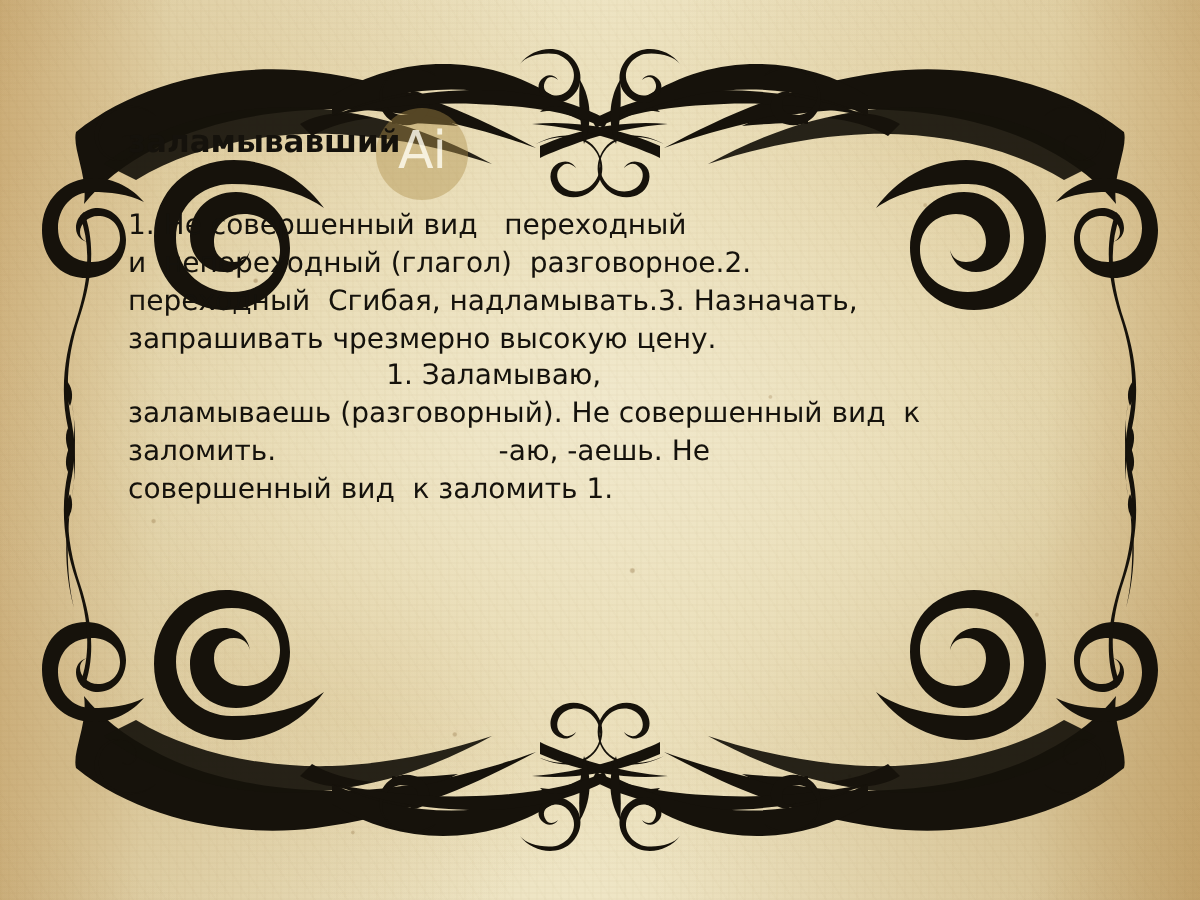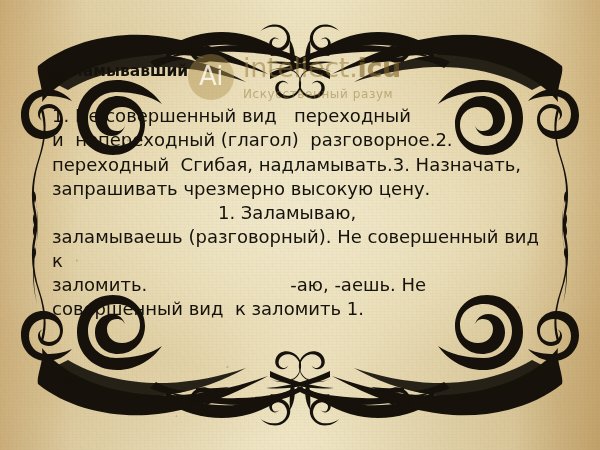--- a/index.html
+++ b/index.html
@@ -124,35 +124,35 @@
     margin-top: 7px;
     font-size: 12px;
     color: rgba(146,118,60,0.50);
     letter-spacing: 0.6px;
     white-space: nowrap;
   }
 
   
   .content {
     position: absolute;
-    left: 52px;
+    left: 64px;
     top: 62px;
     width: 500px;
   }
   .headword {
     font-size: 15.5px;
     color: #15120c;
     line-height: 1.25;
     margin: 0;
     white-space: nowrap;
   }
   .definition {
     margin: 0;
     padding-top: 23px;
-    font-size: 18px;
+    font-size: 14px;
     line-height: 1.34;
     color: #15120c;
     white-space: pre-wrap;
   }
 </style>
 </head>
 <body>
 
 <div class="page">
 
@@ -266,24 +266,20 @@
       <g transform="translate(600,0) scale(-1,1)">
         <path d="M36,248 C32,266 32,286 37,304 C33,288 33,266 36,248 Z" fill="#16120b"></path>
       </g>
     </svg>
   </div>
 
   <div class="watermark">
     <div class="wm-badge">
       <span class="wm-badge-label">Ai</span>
     </div>
-    <div class="wm-text">
-      <div class="wm-title"><span>intellect.</span><b>icu</b></div>
-      <div class="wm-sub">Искусственный  разум</div>
-    </div>
   </div>
 
   <div class="content">
     <h1 class="headword">заламывавший</h1>
     <div class="definition">1. Не совершенный вид   переходный
 и  непереходный (глагол)  разговорное.2.
 переходный  Сгибая, надламывать.3. Назначать,
 запрашивать чрезмерно высокую цену.
                              1. Заламываю,
 заламываешь (разговорный). Не совершенный вид  к

